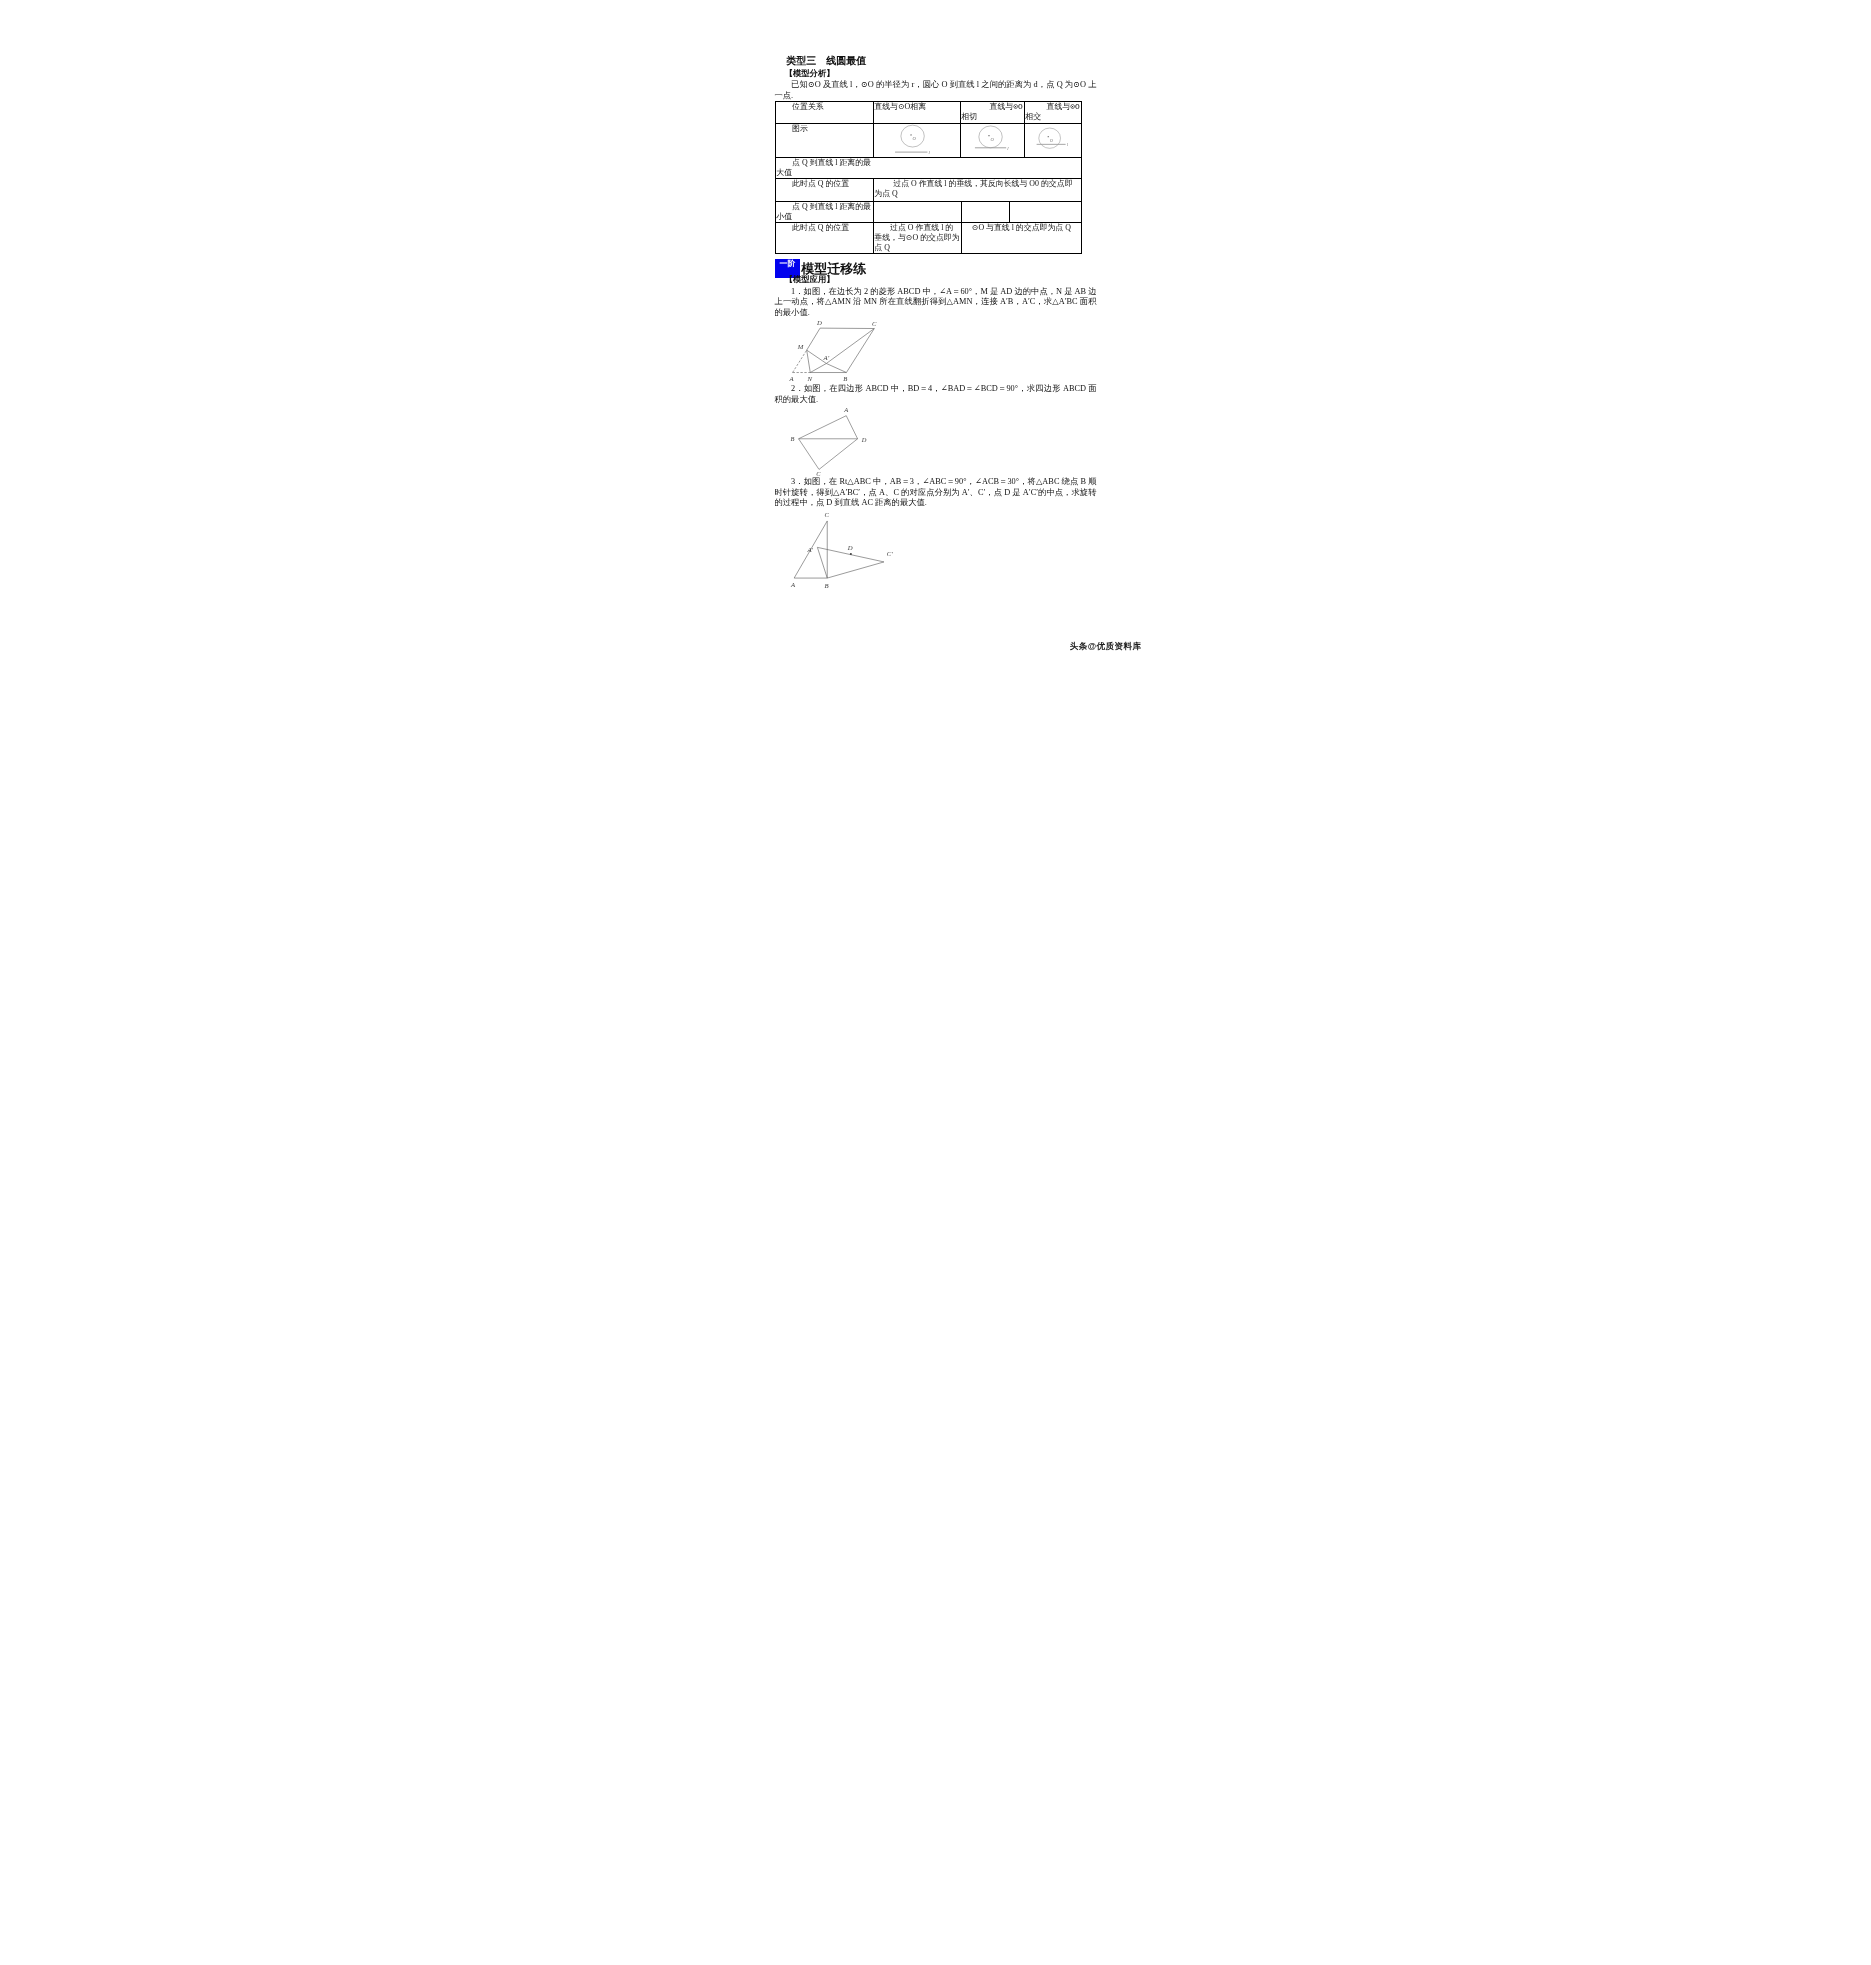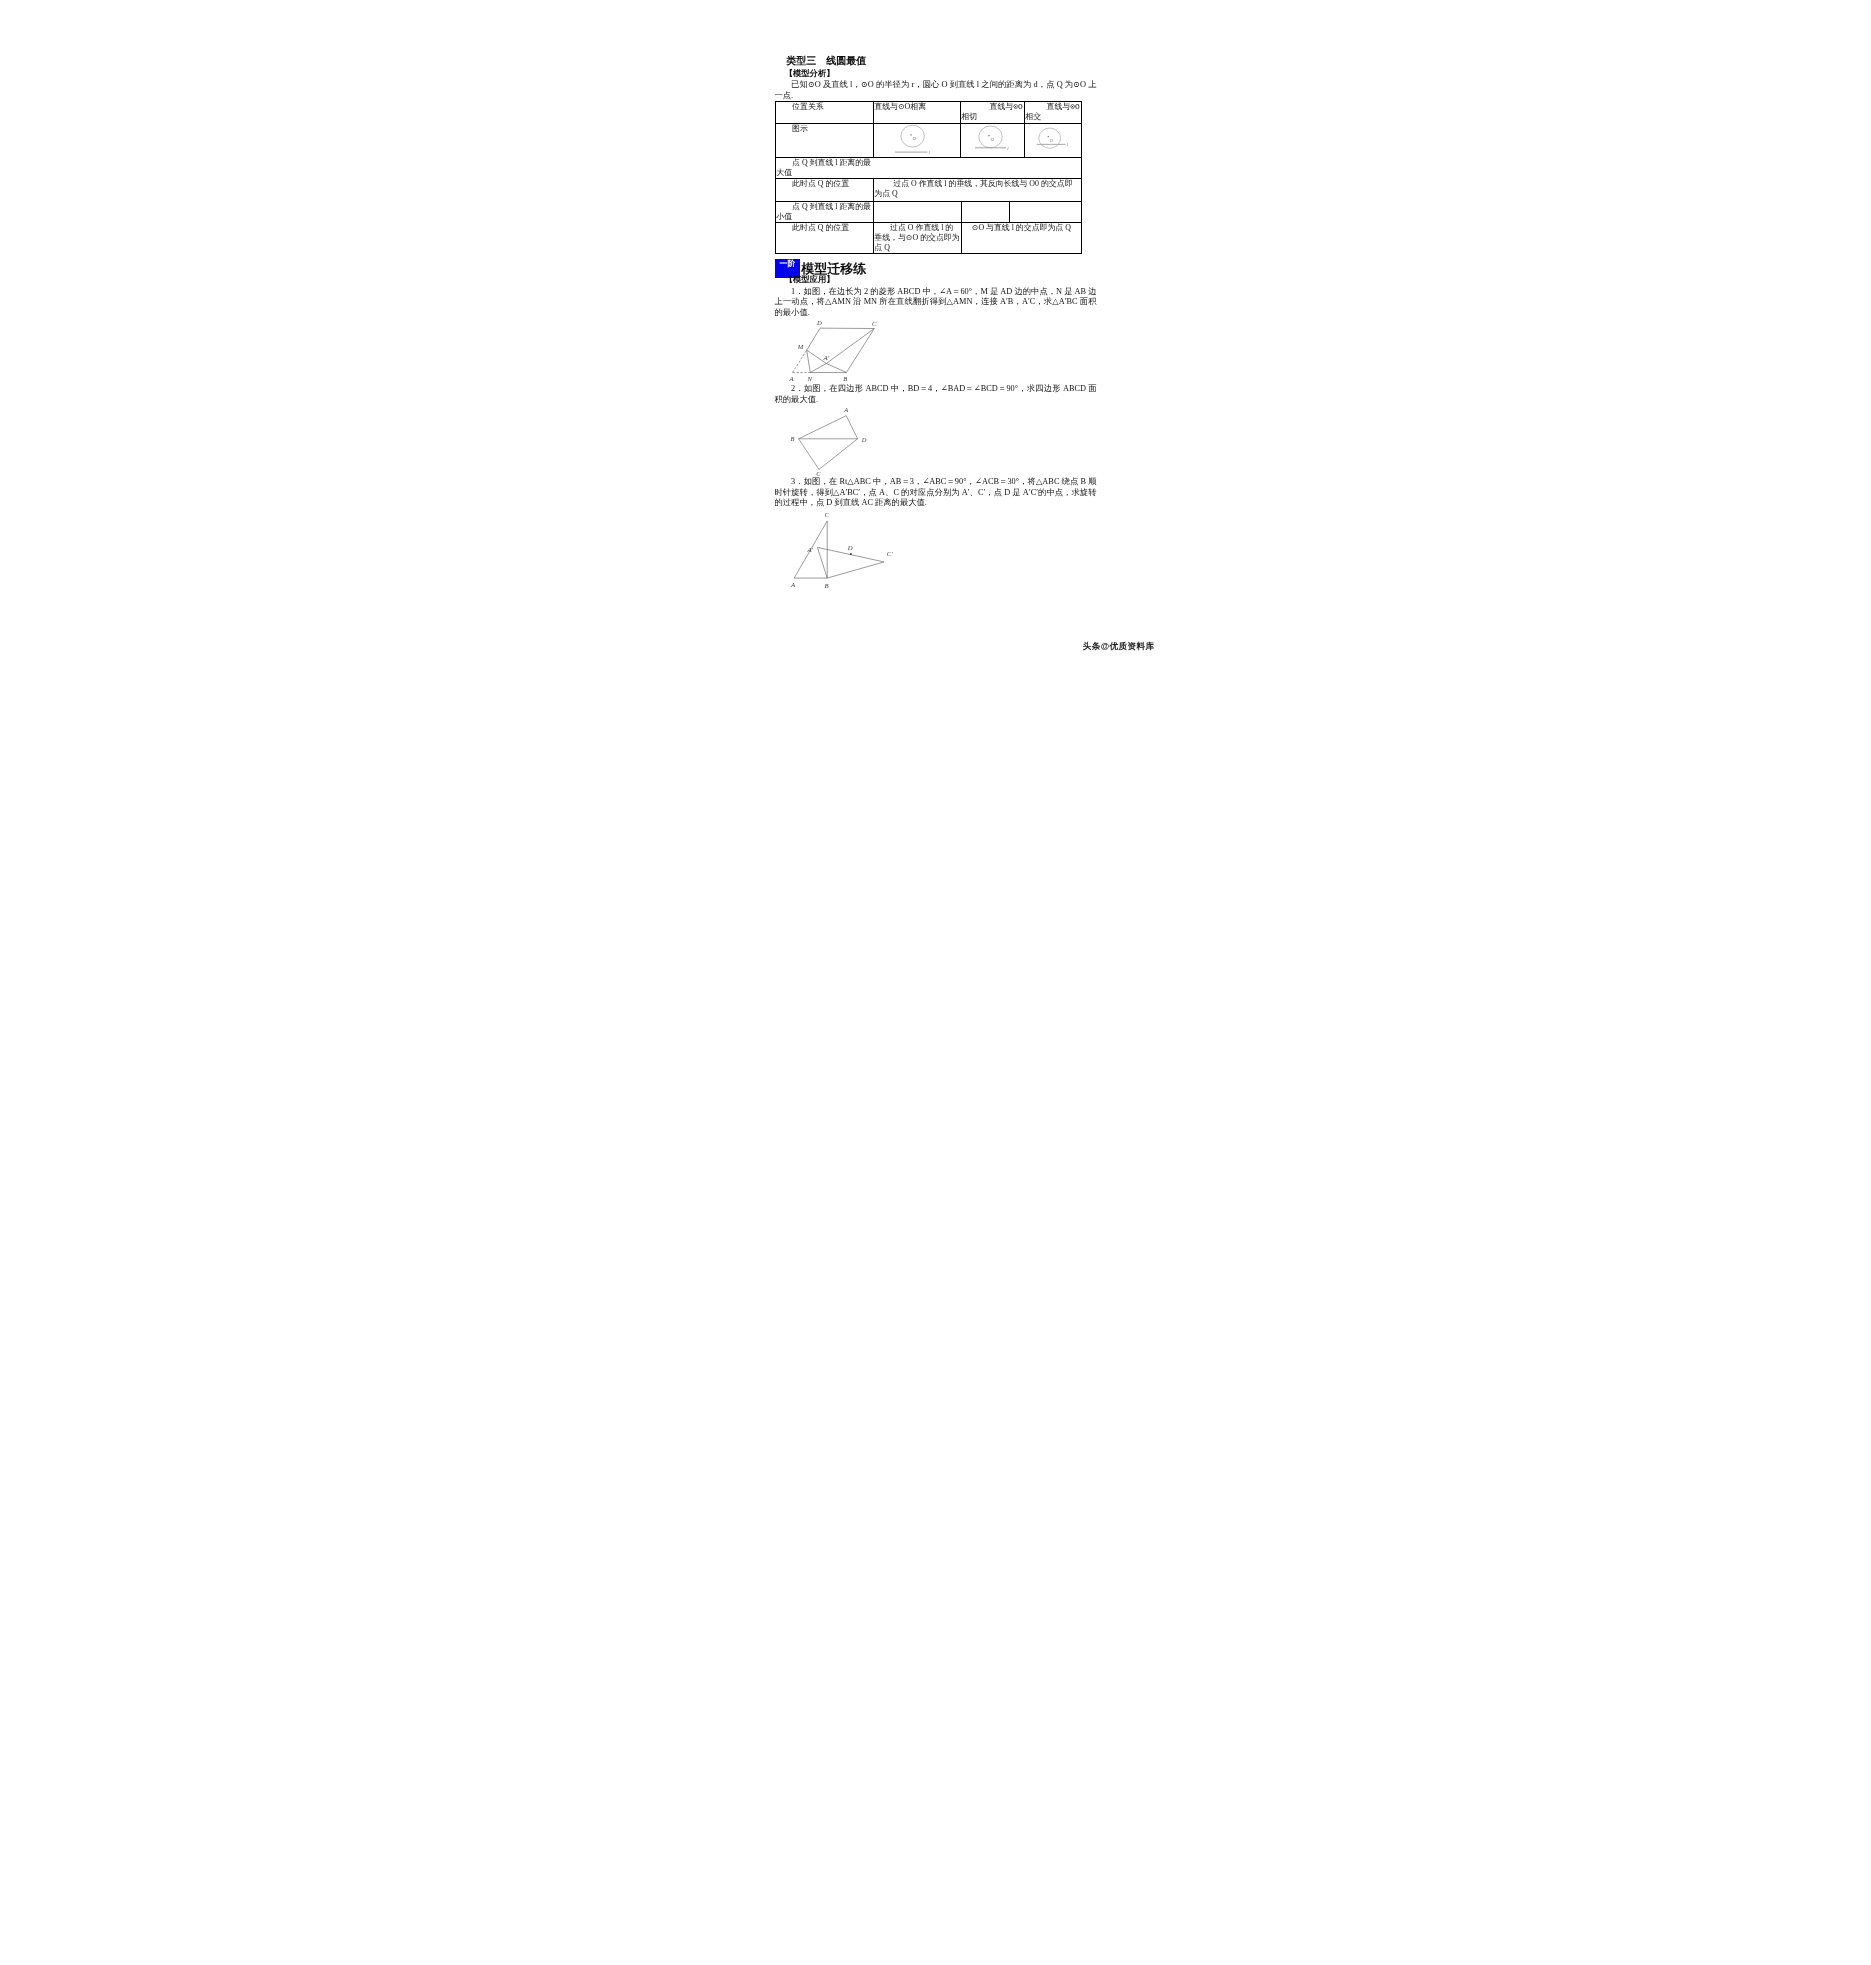--- a/index.html
+++ b/index.html
@@ -57,21 +57,21 @@
   .fig text { font-family:"Liberation Serif","DejaVu Serif",serif;
               font-style:italic; font-size:17px; fill:#3c3c3c; }
   .diag { display:block; }
   .diag ellipse { stroke:#8c8c8c; stroke-width:1.4; fill:none; }
   .diag line { stroke:#9a9a9a; stroke-width:2.4; }
   .diag circle { fill:#555; }
   .diag text { font-family:"Liberation Serif","DejaVu Serif",serif;
                font-style:italic; font-size:12px; fill:#6f6f6f; }
 
   .footer {
-    position:absolute; top:641px; right:15px;
+    position:absolute; top:641px; right:28px;
     font-family:"Liberation Sans","DejaVu Sans",sans-serif;
     font-weight:bold; font-size:8.6px; color:#1f1f1f; letter-spacing:0.4px;
   }
 </style>
 </head>
 <body>
 
 <div class="page">
 
   <div class="h-title">类型三　线圆最值</div>

